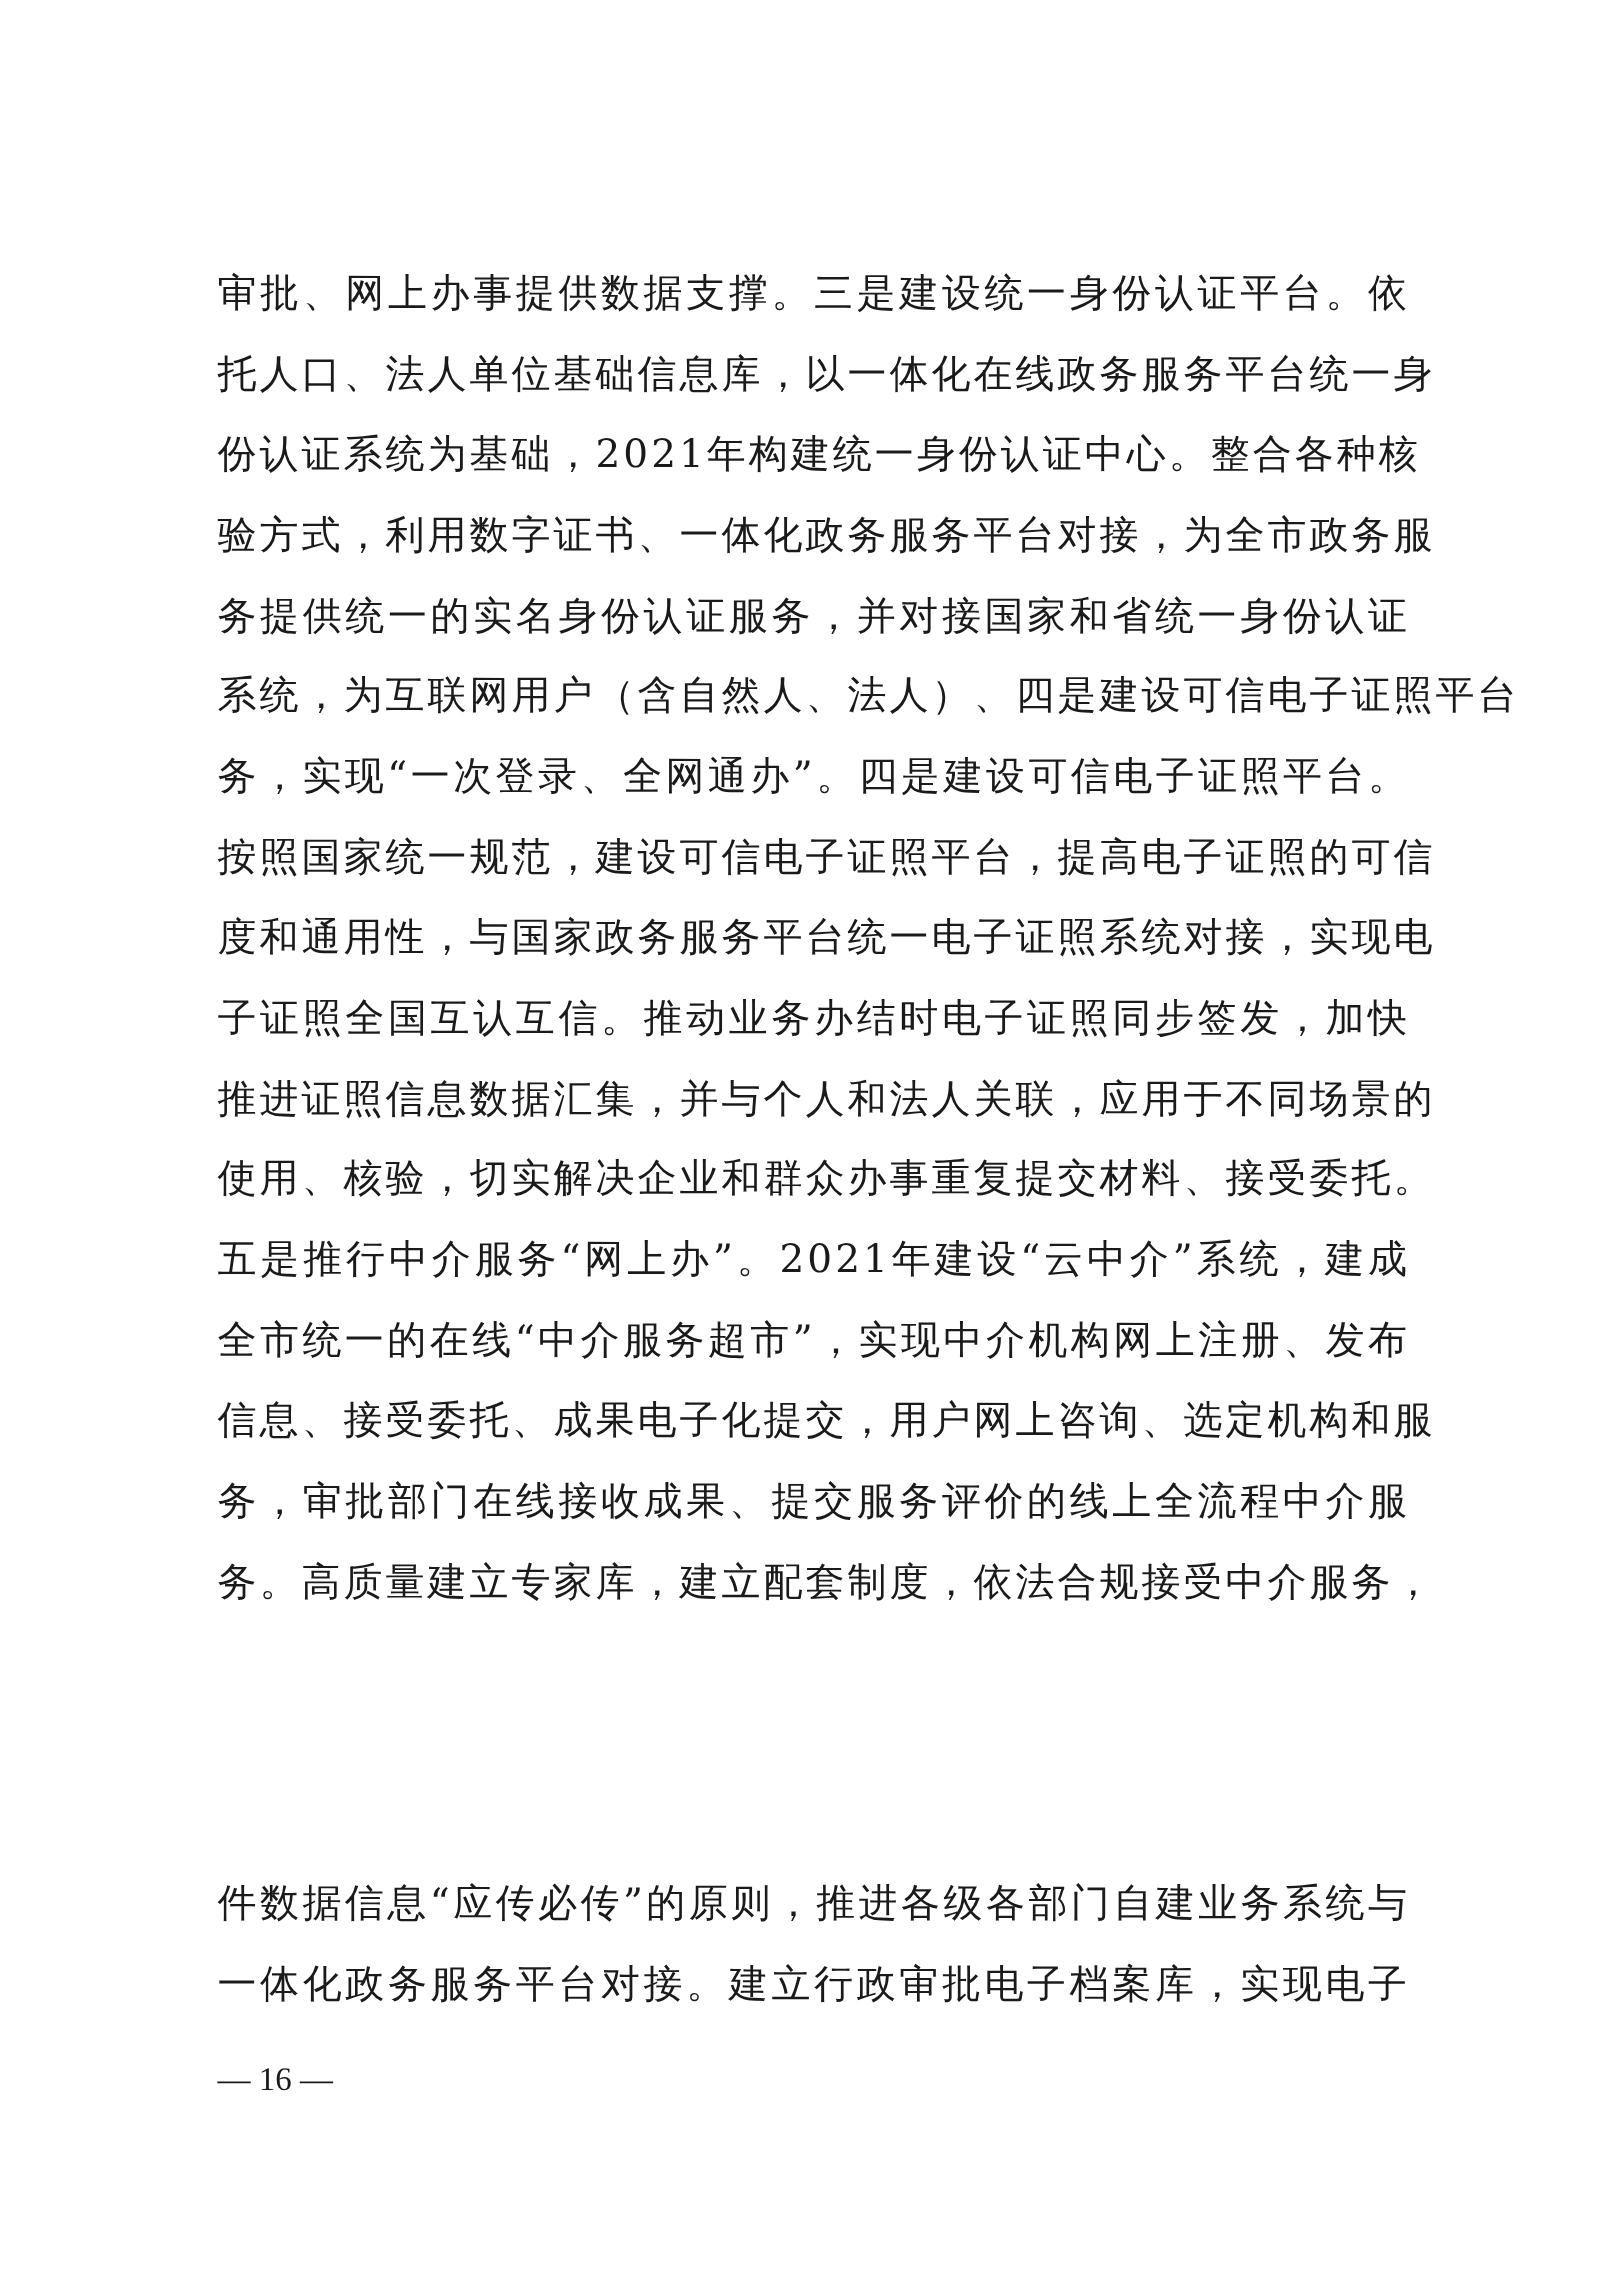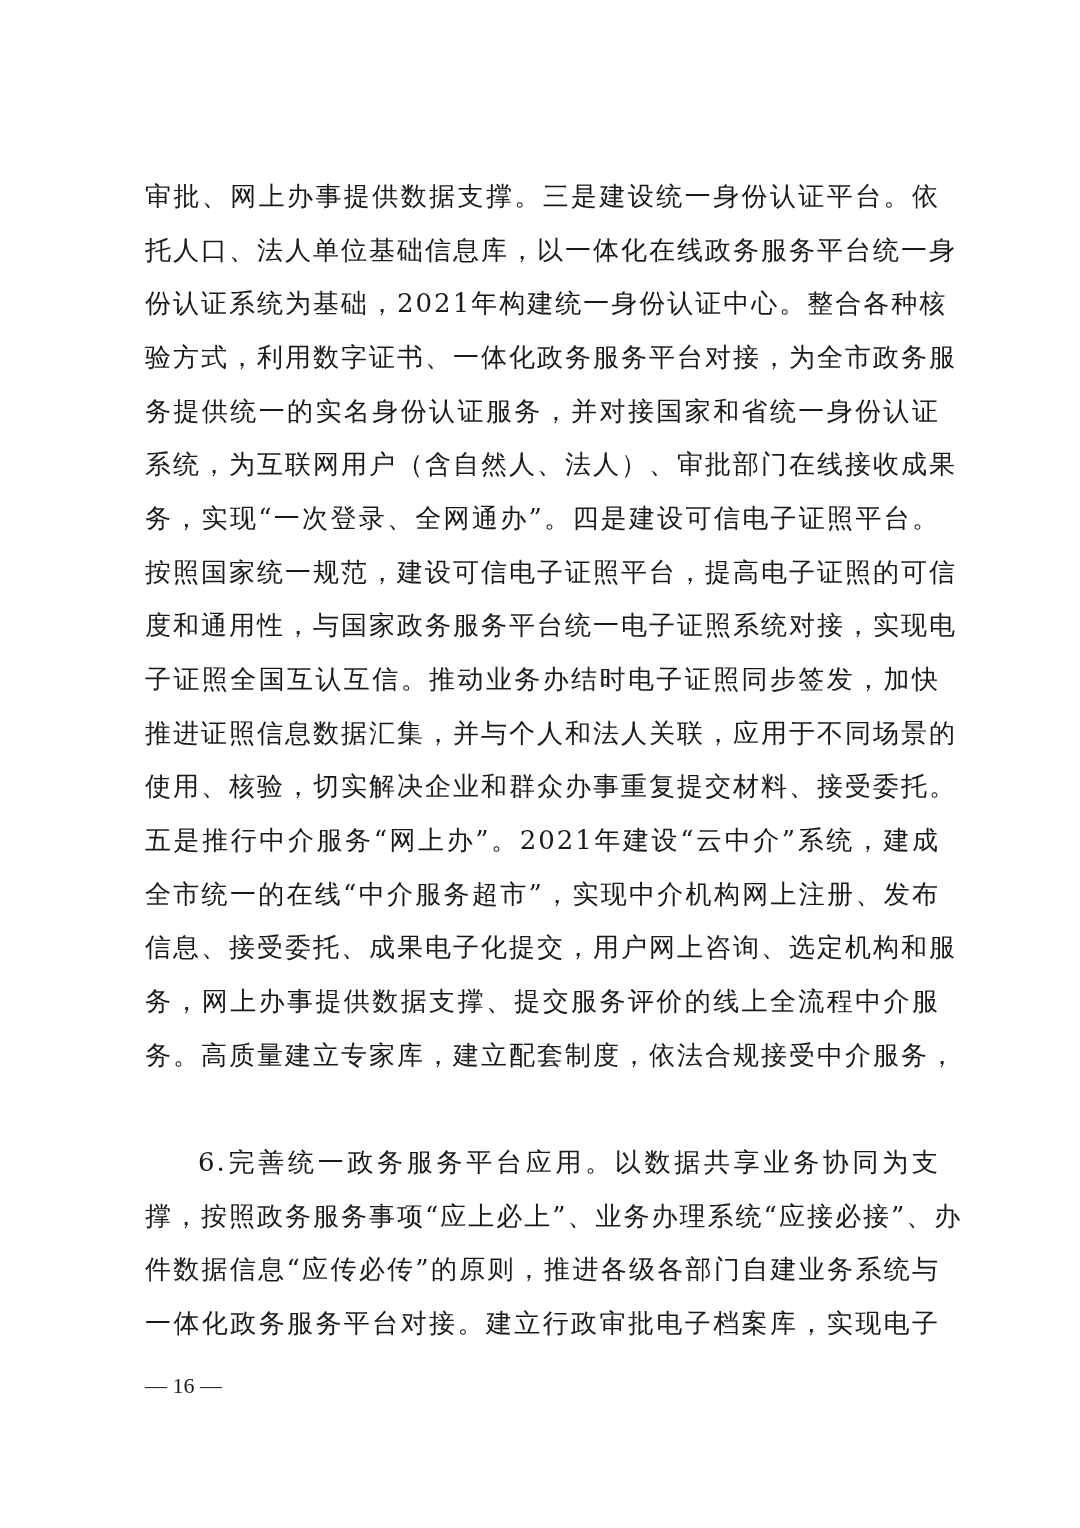--- a/index.html
+++ b/index.html
@@ -22,30 +22,28 @@
 </style>
 </head>
 <body>
 
 <div class="page">
   <div class="line" style="top:176px">审批、网上办事提供数据支撑。三是建设统一身份认证平台。依</div>
   <div class="line" style="top:230px">托人口、法人单位基础信息库，以一体化在线政务服务平台统一身</div>
   <div class="line" style="top:283px">份认证系统为基础，2021年构建统一身份认证中心。整合各种核</div>
   <div class="line" style="top:337px">验方式，利用数字证书、一体化政务服务平台对接，为全市政务服</div>
   <div class="line" style="top:391px">务提供统一的实名身份认证服务，并对接国家和省统一身份认证</div>
-  <div class="line" style="top:444px">系统，为互联网用户（含自然人、法人）、审批部门在线接收成果</div>
+  <div class="line" style="top:444px">系统，为互联网用户（含自然人、法人）、四是建设可信电子证照平台</div>
   <div class="line" style="top:498px">务，实现“一次登录、全网通办”。四是建设可信电子证照平台。</div>
   <div class="line" style="top:552px">按照国家统一规范，建设可信电子证照平台，提高电子证照的可信</div>
   <div class="line" style="top:659px">子证照全国互认互信。推动业务办结时电子证照同步签发，加快</div>
   <div class="line" style="top:605px">度和通用性，与国家政务服务平台统一电子证照系统对接，实现电</div>
   <div class="line" style="top:713px">推进证照信息数据汇集，并与个人和法人关联，应用于不同场景的</div>
   <div class="line" style="top:766px">使用、核验，切实解决企业和群众办事重复提交材料、接受委托。</div>
   <div class="line" style="top:820px">五是推行中介服务“网上办”。2021年建设“云中介”系统，建成</div>
   <div class="line" style="top:874px">全市统一的在线“中介服务超市”，实现中介机构网上注册、发布</div>
   <div class="line" style="top:927px">信息、接受委托、成果电子化提交，用户网上咨询、选定机构和服</div>
-  <div class="line" style="top:981px">务，网上办事提供数据支撑、提交服务评价的线上全流程中介服</div>
+  <div class="line" style="top:981px">务，审批部门在线接收成果、提交服务评价的线上全流程中介服</div>
   <div class="line" style="top:1035px">务。高质量建立专家库，建立配套制度，依法合规接受中介服务，</div>
-  <div class="line indent" style="top:1142px">6.完善统一政务服务平台应用。以数据共享业务协同为支</div>
-  <div class="line" style="top:1196px">撑，按照政务服务事项“应上必上”、业务办理系统“应接必接”、办</div>
   <div class="line" style="top:1249px">件数据信息“应传必传”的原则，推进各级各部门自建业务系统与</div>
   <div class="line" style="top:1303px">一体化政务服务平台对接。建立行政审批电子档案库，实现电子</div>
   <div class="pageno">— 16 —</div>
 </div>
 
 </body></html>

